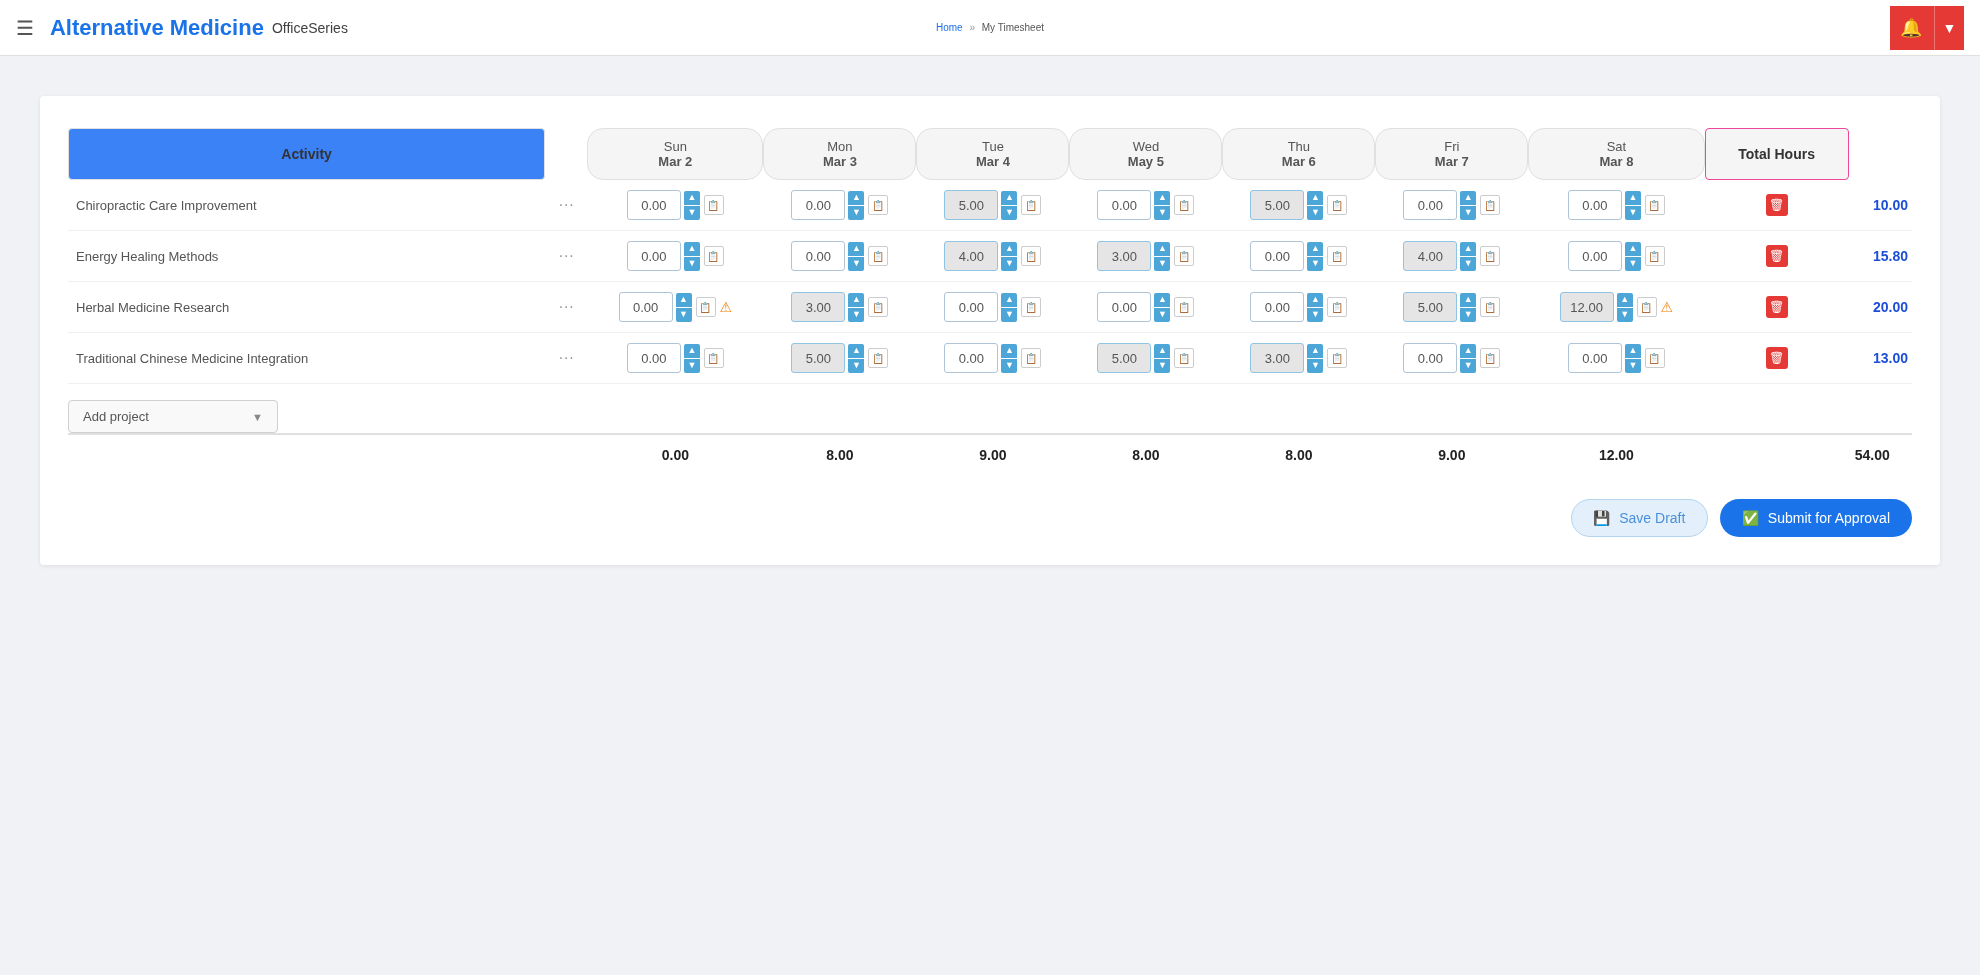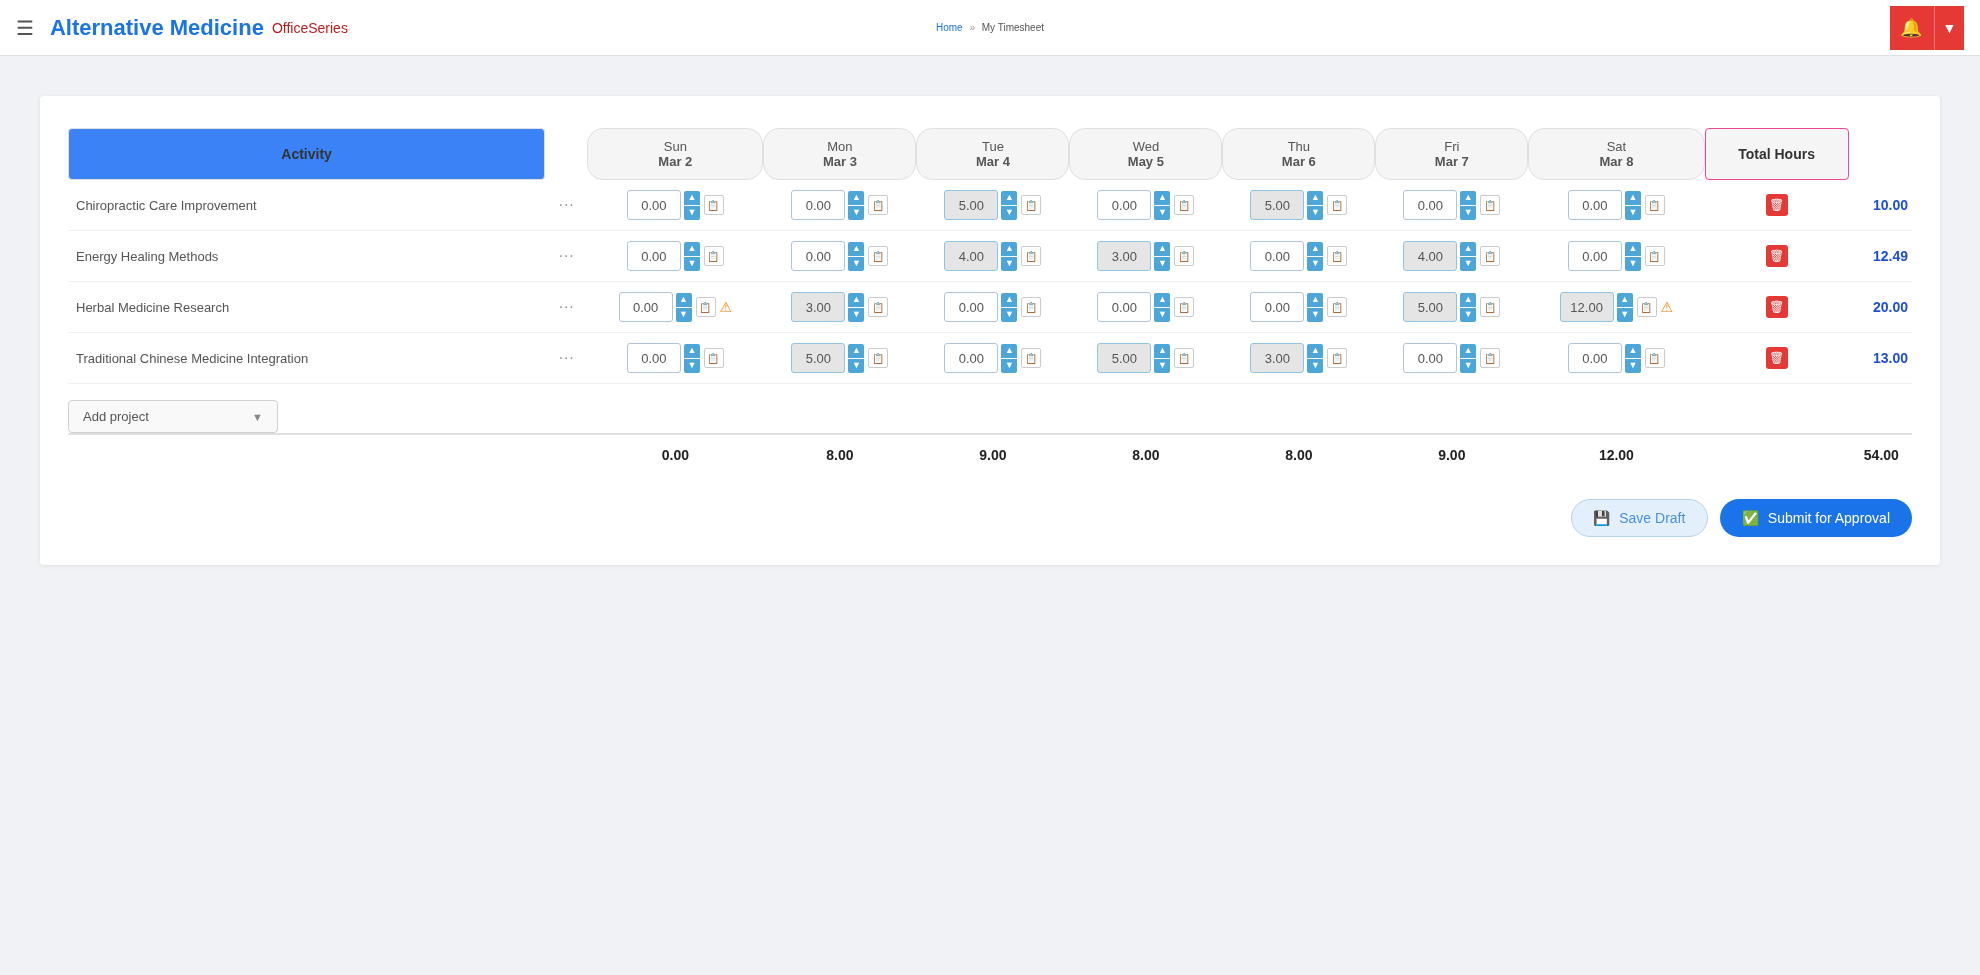--- a/index.html
+++ b/index.html
@@ -6,21 +6,21 @@
     body { font-family: -apple-system, BlinkMacSystemFont, 'Segoe UI', sans-serif; background: #f0f2f5; min-height: 975px; }
 
     
     .header {
       display: flex; align-items: center; background: #fff;
       border-bottom: 1px solid #e0e0e0; height: 56px; padding: 0 16px;
       position: relative;
     }
     .header-menu-icon { font-size: 20px; color: #555; cursor: pointer; margin-right: 16px; }
     .header-title { color: #1a73e8; font-size: 22px; font-weight: 700; margin-right: 8px; }
-    .header-subtitle { color: #b91c1c; font-size: 14px; margin-right: auto; text-align: center; }
+    .header-subtitle { color: #404040; font-size: 14px; margin-right: auto; text-align: center; }
     .header-nav { font-size: 10px; color: #555; position: absolute; left: 50%; transform: translateX(-50%); }
     .header-nav a { color: #1a73e8; text-decoration: none; }
     .header-nav .sep { margin: 0 4px; color: #999; }
     .header-actions { margin-left: auto; display: flex; gap: 0; }
     .header-bell-btn {
       background: #e53935; border: none; color: #fff;
       width: 44px; height: 44px; cursor: pointer; font-size: 18px;
       display: flex; align-items: center; justify-content: center;
     }
     .header-dropdown-btn {
@@ -102,21 +102,21 @@
       width: 22px; height: 22px; border-radius: 3px; cursor: pointer;
       display: inline-flex; align-items: center; justify-content: center; font-size: 12px;
     }
 
     
     .td-row-total { font-weight: 700; font-size: 14px; color: #1d4ed8; text-align: right; padding-right: 4px !important; }
 
     
     .tr-footer td { padding: 12px 6px; font-weight: 700; font-size: 14px; color: #222; border-top: 2px solid #e0e0e0; }
     .td-footer-total { text-align: center; }
-    .td-footer-grand { text-align: center; padding-right: 4px !important; color: #1a73e8; }
+    .td-footer-grand { text-align: left; padding-right: 4px !important; color: #1a73e8; }
 
     
     .add-project-btn {
       display: flex; align-items: center; gap: 6px;
       border: 1px solid #d0d0d0; border-radius: 4px; background: #f9f9f9;
       padding: 8px 14px; cursor: pointer; font-size: 13px; color: #555;
       width: 210px;
     }
     .add-project-arrow { font-size: 11px; color: #888; margin-left: auto; }
 
@@ -308,21 +308,21 @@
               </div></td>
             <td class="td-hours"><div class="hours-widget">
                 <input type="text" class="hours-input" value="0.00" style="">
                 <div class="spin-btns">
                   <button class="spin-btn">▲</button>
                   <button class="spin-btn">▼</button>
                 </div>
                 <span class="note-icon">📋</span>
               </div></td>
             <td style="text-align: center;"><button class="delete-btn">🗑</button></td>
-            <td class="td-row-total">12.49</td>
+            <td class="td-row-total">15.80</td>
           </tr>
           <tr class="tr-data">
             <td class="td-activity">Herbal Medicine Research</td>
             <td class="td-dots">···</td>
             <td class="td-hours"><div class="hours-widget">
                 <input type="text" class="hours-input" value="0.00" style="">
                 <div class="spin-btns">
                   <button class="spin-btn">▲</button>
                   <button class="spin-btn">▼</button>
                 </div>

